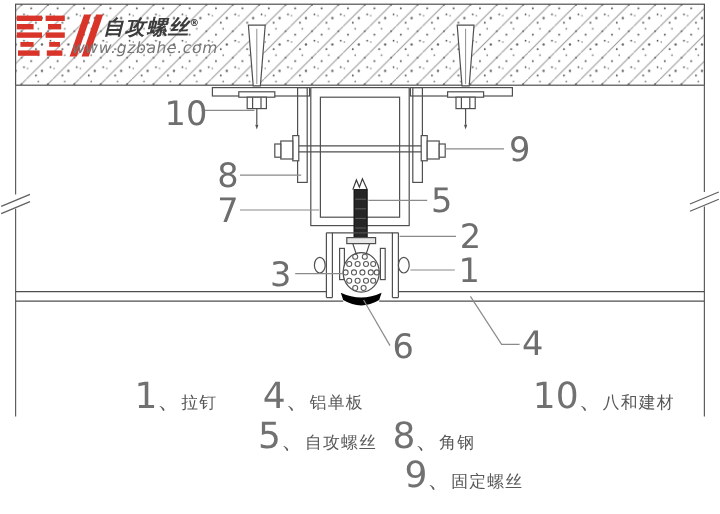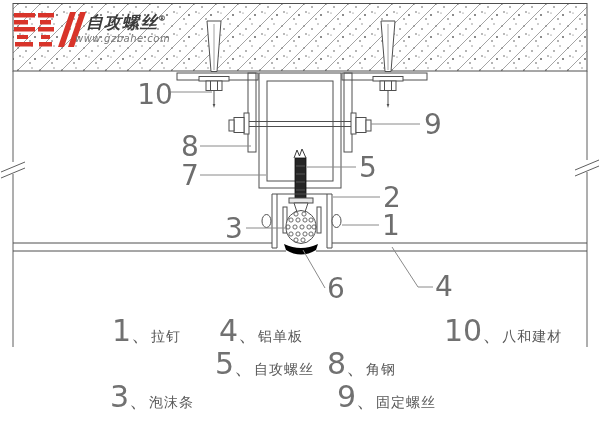--- a/index.html
+++ b/index.html
@@ -6,22 +6,22 @@
   .stage{position:relative;width:600px;height:428px;background:#fff;overflow:hidden;
          font-family:"DejaVu Sans",sans-serif;}
   .stage svg.draw{position:absolute;left:0;top:0;}
   
   .logo{position:absolute;left:12px;top:10px;width:170px;height:46px;}
   .logo .mark{position:absolute;left:0;top:0;}
   .brand-line{position:absolute;left:74px;top:1px;white-space:nowrap;
               font-family:"DejaVu Serif",serif;font-style:italic;font-weight:bold;
               font-size:17px;letter-spacing:1px;color:#3c3c3c;}
   .brand-line .reg{font-size:8px;vertical-align:super;font-style:normal;letter-spacing:0;}
-  .brand-url{position:absolute;left:63px;top:23px;white-space:nowrap;
-             font-style:italic;font-size:10px;color:#767676;letter-spacing:.5px;}
+  .brand-url{position:absolute;left:48px;top:23px;white-space:nowrap;
+             font-style:italic;font-size:13px;color:#767676;letter-spacing:.5px;}
   
   .legend-item{position:absolute;white-space:nowrap;line-height:26px;color:#6c6c6c;}
   .legend-item .num{font-size:30px;color:#717171;}
   .legend-item .sep{font-size:20px;color:#5d5d5d;}
   .legend-item .lbl{font-size:14px;color:#585858;letter-spacing:1px;}
   .li-1{left:112px;top:318px}.li-4{left:219px;top:318px}.li-7{left:335px;top:318px}.li-10{left:444px;top:318px}
   .li-2{left:110px;top:351px}.li-5{left:215px;top:351px}.li-8{left:327px;top:351px}
   .li-3{left:110px;top:384px}.li-6{left:218px;top:384px}.li-9{left:337px;top:384px}
 </style>
 </head>
@@ -195,16 +195,15 @@
     </svg>
     <div class="brand-line"><span>自攻螺丝</span><span class="reg">®</span></div>
     <div class="brand-url">www.gzbahe.com</div>
   </div>
 
   <div class="legend-item li-1"><span class="num">1</span><span class="sep">、</span><span class="lbl">拉钉</span></div>
   <div class="legend-item li-4"><span class="num">4</span><span class="sep">、</span><span class="lbl">铝单板</span></div>
   <div class="legend-item li-10"><span class="num">10</span><span class="sep">、</span><span class="lbl">八和建材</span></div>
   <div class="legend-item li-5"><span class="num">5</span><span class="sep">、</span><span class="lbl">自攻螺丝</span></div>
   <div class="legend-item li-8"><span class="num">8</span><span class="sep">、</span><span class="lbl">角钢</span></div>
-  <div class="legend-item li-3"><span class="num">3</span><span class="sep">、</span><span class="lbl">泡沫条</span></div>
   <div class="legend-item li-9"><span class="num">9</span><span class="sep">、</span><span class="lbl">固定螺丝</span></div>
 
 </div>
 
 </body></html>

